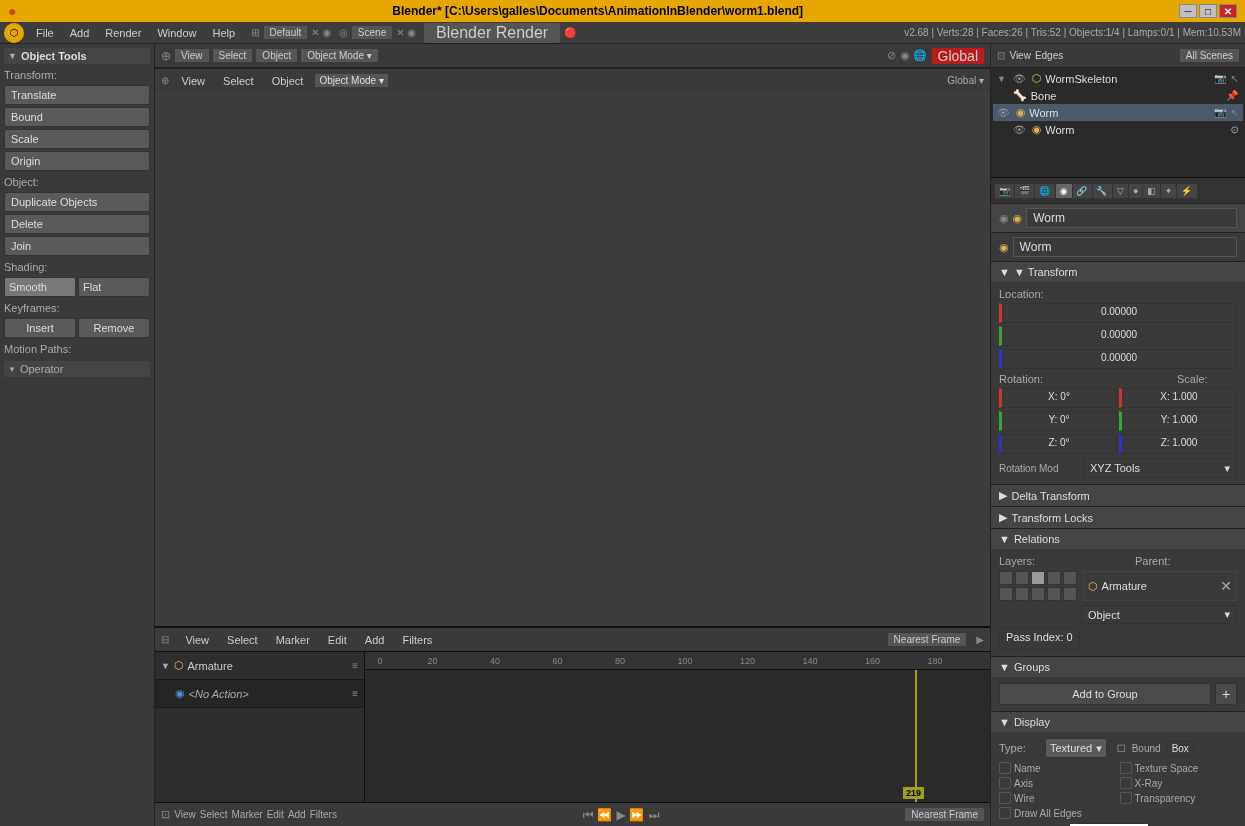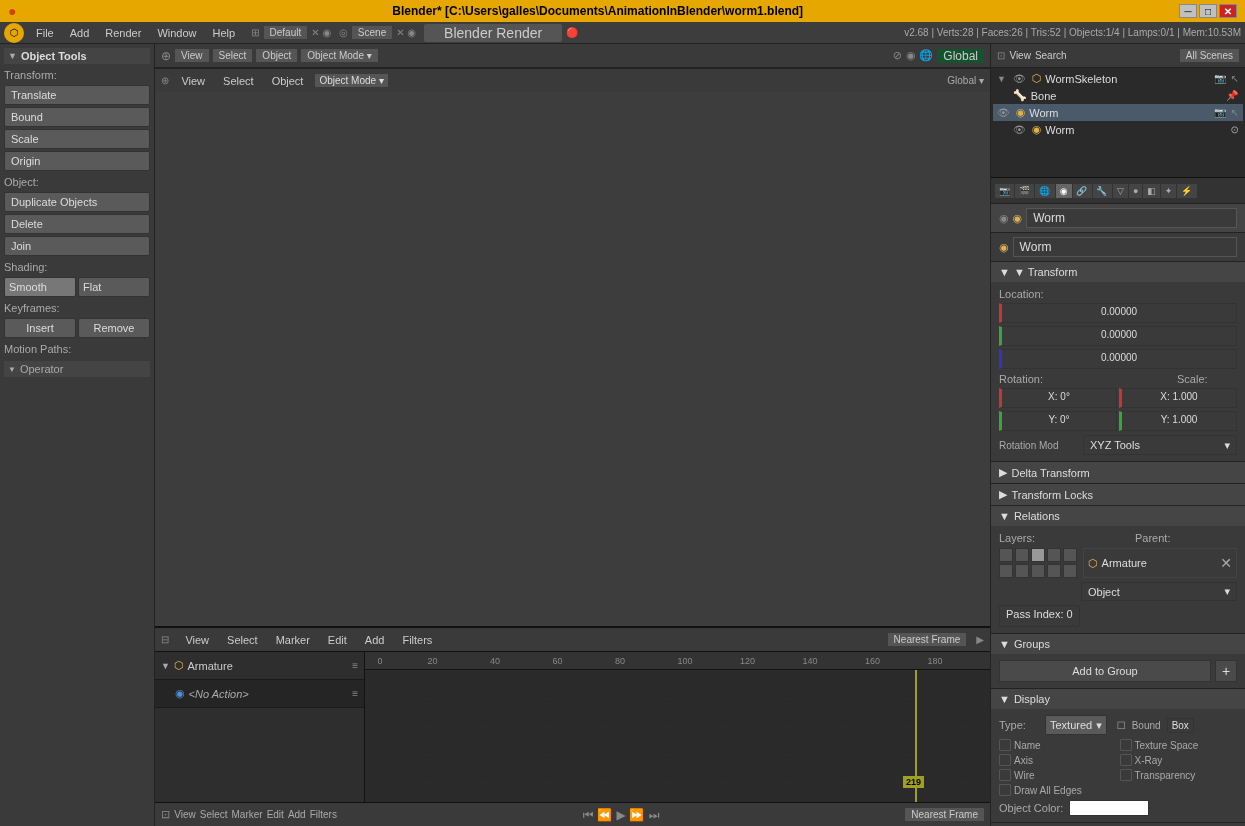--- a/index.html
+++ b/index.html
@@ -485,21 +485,21 @@
   <div class="menu-item">Help</div>
 
   <span style="margin-left:8px;color:#888;font-size:10px;">⊞</span>
   <span style="margin:0 4px;background:#555;padding:1px 6px;font-size:10px;color:#ccc;">Default</span>
   <span style="color:#888;font-size:10px;">✕ ◉</span>
 
   <span style="margin-left:8px;color:#888;font-size:10px;">◎</span>
   <span style="margin:0 4px;background:#555;padding:1px 6px;font-size:10px;color:#ccc;">Scene</span>
   <span style="color:#888;font-size:10px;">✕ ◉</span>
 
-  <span style="margin-left:8px;background:#555;padding:1px 20px;font-size:14px;color:#ccc;border-radius:2px;">Blender Render</span>
+  <span style="margin-left:8px;background:#555;padding:1px 12px;font-size:16px;color:#ccc;border-radius:2px;">Blender Render</span>
   <span style="color:#888;font-size:10px;margin-left:4px;">🔴</span>
 
   <div id="header-right">
     <span>v2.68 | Verts:28 | Faces:26 | Tris:52 | Objects:1/4 | Lamps:0/1 | Mem:10.53M</span>
   </div>
 </div>
 
 <div id="outer-layout">
   <div id="middle-row">
 
@@ -550,21 +550,21 @@
           <span style="color:#888;font-size:12px;">⊕</span>
           <span style="color:#ccc;font-size:10px;background:#555;padding:1px 6px;cursor:pointer;">View</span>
           <span style="color:#ccc;font-size:10px;background:#555;padding:1px 6px;cursor:pointer;">Select</span>
           <span style="color:#ccc;font-size:10px;background:#555;padding:1px 6px;cursor:pointer;">Object</span>
           <span style="color:#ccc;font-size:10px;background:#555;padding:1px 6px;cursor:pointer;">Object Mode ▾</span>
           <span style="flex:1;"></span>
 
           <span style="color:#888;font-size:11px;">⊘</span>
           <span style="color:#888;font-size:11px;">◉</span>
           <span style="color:#888;font-size:11px;">🌐</span>
-          <span style="color:#ccc;font-size:12px;background:#14532d;padding:0 6px;">Global</span>
+          <span style="color:#ccc;font-size:14px;background:#b91c1c;padding:0 6px;">Global</span>
         </div>
 
         <div id="viewport-3d">
           <svg id="scene-svg" viewBox="0 0 790 530">
 
             <defs>
               <pattern id="grid" width="40" height="40" patternUnits="userSpaceOnUse">
                 <path d="M 40 0 L 0 0 0 40" fill="none" stroke="#4a4a4a" stroke-width="0.5"></path>
               </pattern>
             </defs>
@@ -676,21 +676,21 @@
               <svg style="position:absolute;top:0;left:0;width:100%;height:100%;">
                 <defs>
                   <pattern id="nlagrid" width="60" height="28" patternUnits="userSpaceOnUse">
                     <path d="M 60 0 L 0 0 0 28" fill="none" stroke="#333" stroke-width="0.5"></path>
                   </pattern>
                 </defs>
                 <rect width="100%" height="100%" fill="url(#nlagrid)"></rect>
               </svg>
 
               <div style="position:absolute;left:88%;top:0;bottom:0;width:2px;background:#a0a020;z-index:10;">
-                <div style="position:absolute;bottom:14px;left:-12px;background:#a0a020;color:#000;padding:1px 3px;font-size:9px;font-weight:bold;">219</div>
+                <div style="position:absolute;bottom:3px;left:-12px;background:#a0a020;color:#000;padding:1px 3px;font-size:9px;font-weight:bold;">219</div>
               </div>
             </div>
           </div>
         </div>
 
         <div id="nla-footer" style="height:24px;background:#3a3a3a;display:flex;align-items:center;padding:0 6px;gap:4px;border-top:1px solid #111;">
           <span style="font-size:11px;color:#888;">⊡</span>
           <span style="font-size:10px;color:#aaa;">View</span>
           <span style="font-size:10px;color:#aaa;">Select</span>
           <span style="font-size:10px;color:#aaa;">Marker</span>
@@ -708,21 +708,21 @@
           <span style="font-size:10px;background:#555;padding:1px 6px;color:#ccc;cursor:pointer;">Nearest Frame</span>
         </div>
       </div>
     </div>
 
     <div id="right-panel">
 
       <div id="right-header">
         <span style="font-size:10px;color:#888;">⊡</span>
         <span style="font-size:10px;color:#ccc;cursor:pointer;">View</span>
-        <span style="font-size:10px;color:#ccc;cursor:pointer;">Search</span>
+        <span style="font-size:10px;color:#ccc;cursor:pointer;">Edges</span>
         <span style="flex:1;"></span>
         <span style="font-size:10px;background:#555;padding:1px 6px;color:#ccc;">All Scenes</span>
       </div>
 
       <div id="outliner">
 
         <div class="outliner-item">
           <span style="color:#888;font-size:9px;width:12px;">▼</span>
           <span style="color:#999;font-size:10px;margin-right:2px;">👁</span>
           <span style="color:#e0b050;font-size:11px;">⬡</span>
@@ -807,20 +807,24 @@
               <span class="prop-label" style="margin-left:auto;">Scale:</span>
             </div>
             <div style="display:flex;gap:2px;margin-bottom:3px;">
               <div class="prop-xyz-field x-field" style="flex:1;">X: 0°</div>
               <div class="prop-xyz-field x-field" style="flex:1;">X: 1.000</div>
             </div>
             <div style="display:flex;gap:2px;margin-bottom:3px;">
               <div class="prop-xyz-field y-field" style="flex:1;">Y: 0°</div>
               <div class="prop-xyz-field y-field" style="flex:1;">Y: 1.000</div>
             </div>
+            <div style="display:flex;gap:2px;margin-bottom:3px;">
+              <div class="prop-xyz-field z-field" style="flex:1;">Z: 0°</div>
+              <div class="prop-xyz-field z-field" style="flex:1;">Z: 1.000</div>
+            </div>
 
             <div style="display:flex;align-items:center;gap:4px;margin-top:4px;">
               <span style="color:#aaa;font-size:10px;width:80px;">Rotation Mod</span>
               <div class="dropdown-field">
                 <span>XYZ Tools</span>
                 <span>▾</span>
               </div>
             </div>
           </div>
         </div>

